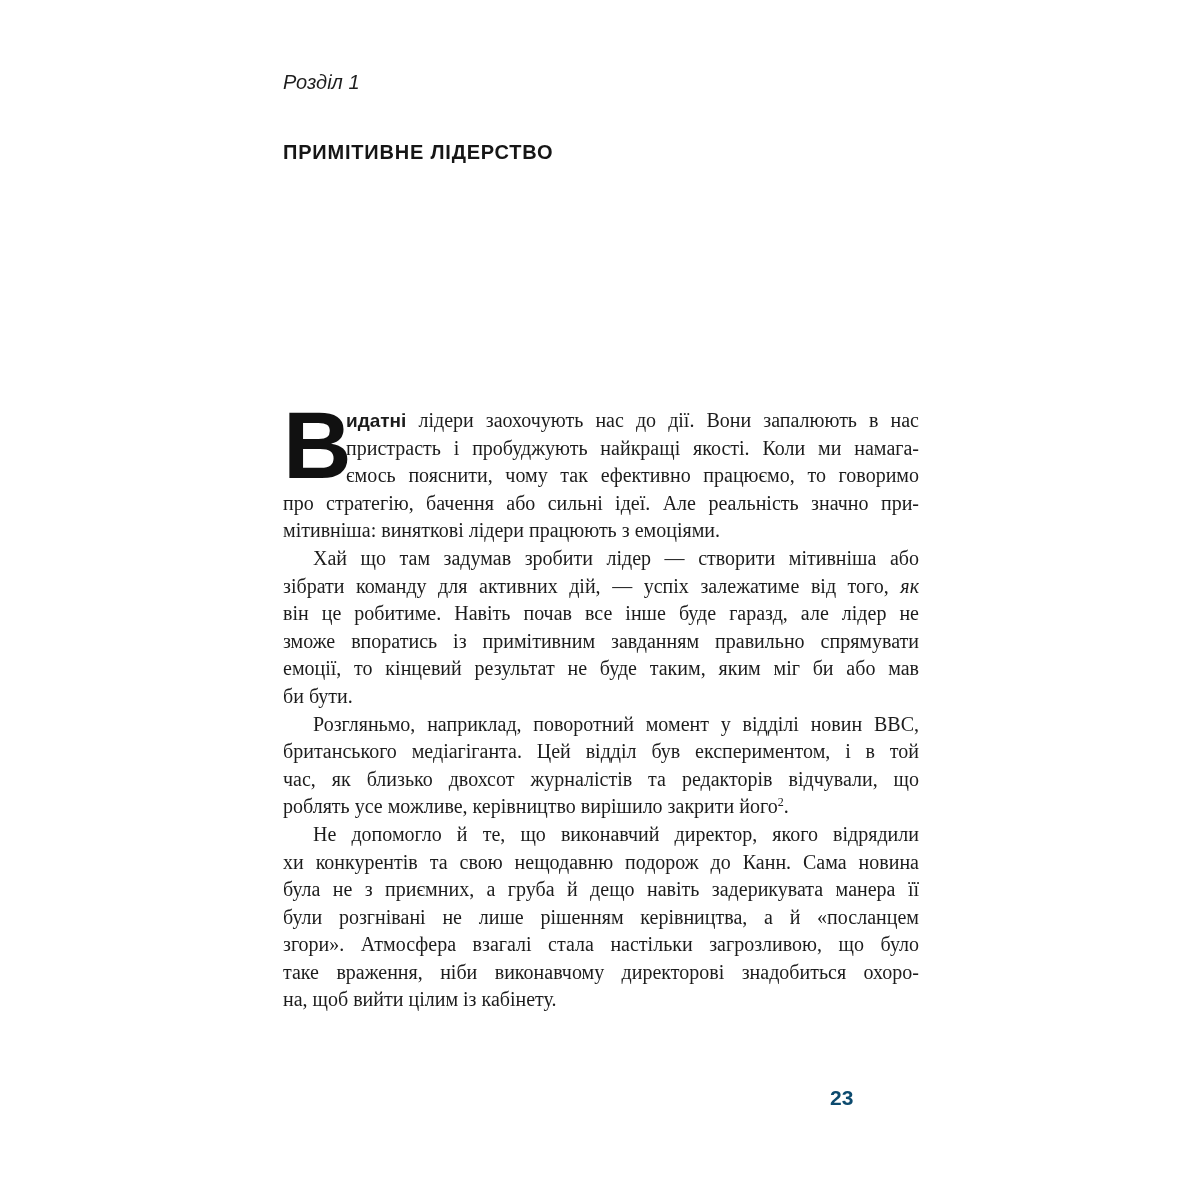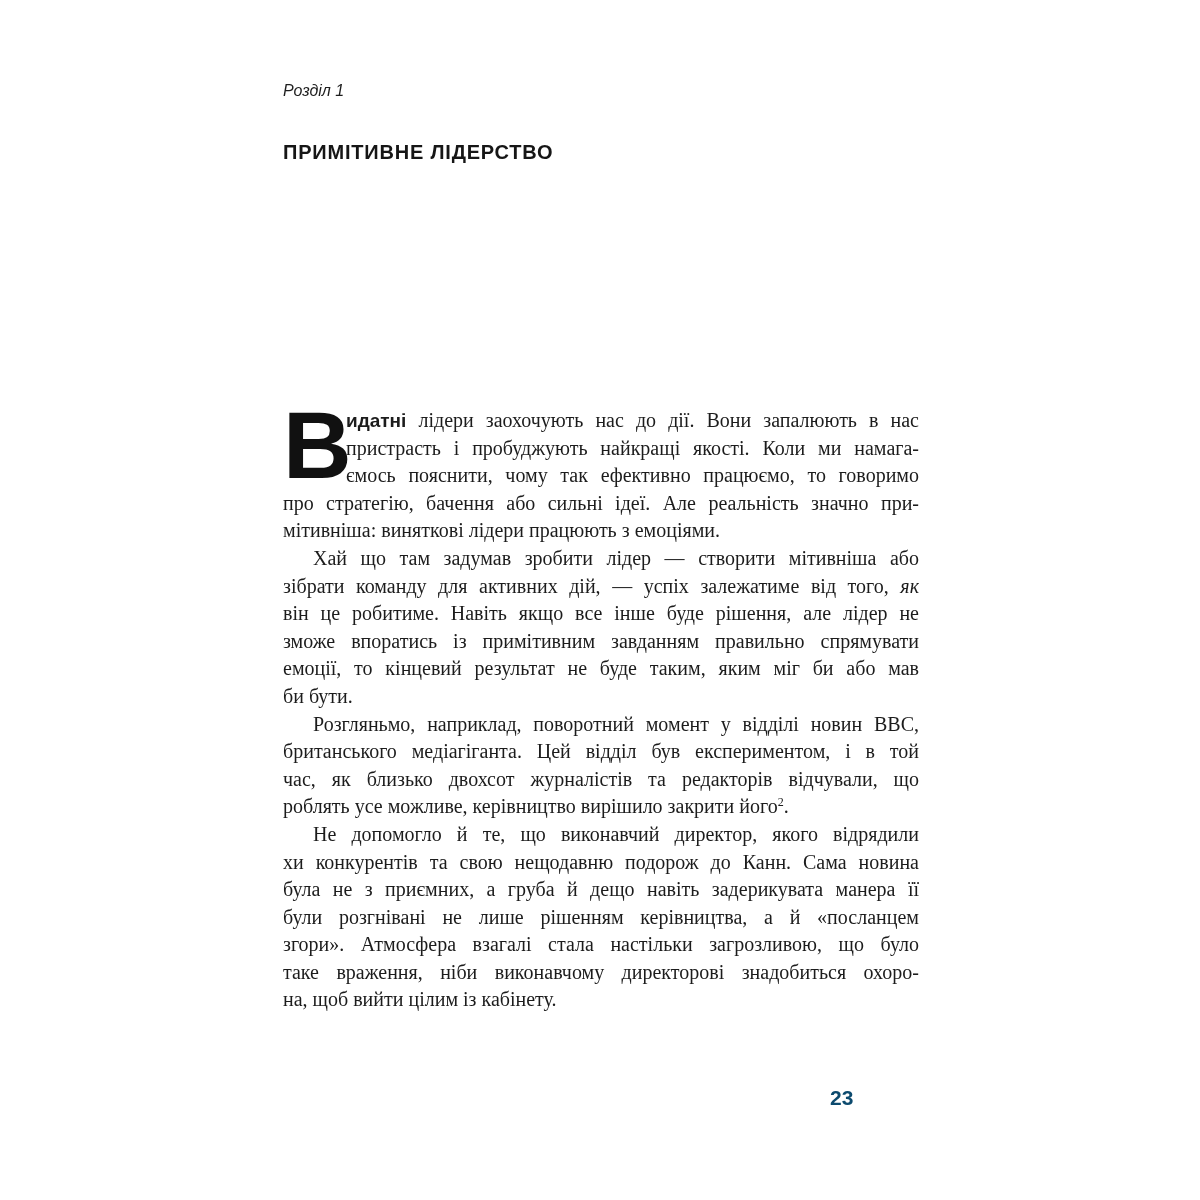--- a/index.html
+++ b/index.html
@@ -12,24 +12,24 @@
     width: 1200px;
     height: 1200px;
     margin: 0 auto;
     background: #ffffff;
     color: #1c1c1c;
     overflow: hidden;
   }
   .chapter-label {
     position: absolute;
     left: 283px;
-    top: 82px;
+    top: 71px;
     font-family: "Liberation Sans", "DejaVu Sans", sans-serif;
     font-style: italic;
-    font-size: 16px;
+    font-size: 20px;
     line-height: 1.1;
     color: #1e1e1e;
   }
   .page-title {
     position: absolute;
     left: 283px;
     top: 141px;
     font-family: "Liberation Sans", "DejaVu Sans", sans-serif;
     font-weight: 700;
     font-size: 20px;
@@ -111,21 +111,21 @@
           <div class="ln">ємось пояснити, чому так ефективно працюємо, то говоримо</div>
           <div class="ln">про стратегію, бачення або сильні ідеї. Але реальність значно при-</div>
         </div>
       <div class="ln last">мітивніша: виняткові лідери працюють з емоціями.</div>
     </div>
 
     <div>
       <div class="ln indent">Хай що там задумав зробити лідер — створити мітивніша або</div>
       <div class="ln"><span>зібрати команду для активних дій, — успіх залежатиме від того,</span> <span class="it">як</span></div>
       <div>
-          <div class="ln">він це робитиме. Навіть якщо все інше буде рішення, але лідер не</div>
+          <div class="ln">він це робитиме. Навіть почав все інше буде гаразд, але лідер не</div>
           <div class="ln">зможе впоратись із примітивним завданням правильно спрямувати</div>
           <div class="ln">емоції, то кінцевий результат не буде таким, яким міг би або мав</div>
         </div>
       <div class="ln last">би бути.</div>
     </div>
 
     <div>
       <div class="ln indent">Розгляньмо, наприклад, поворотний момент у відділі новин BBC,</div>
       <div>
           <div class="ln">британського медіагіганта. Цей відділ був експериментом, і в той</div>

